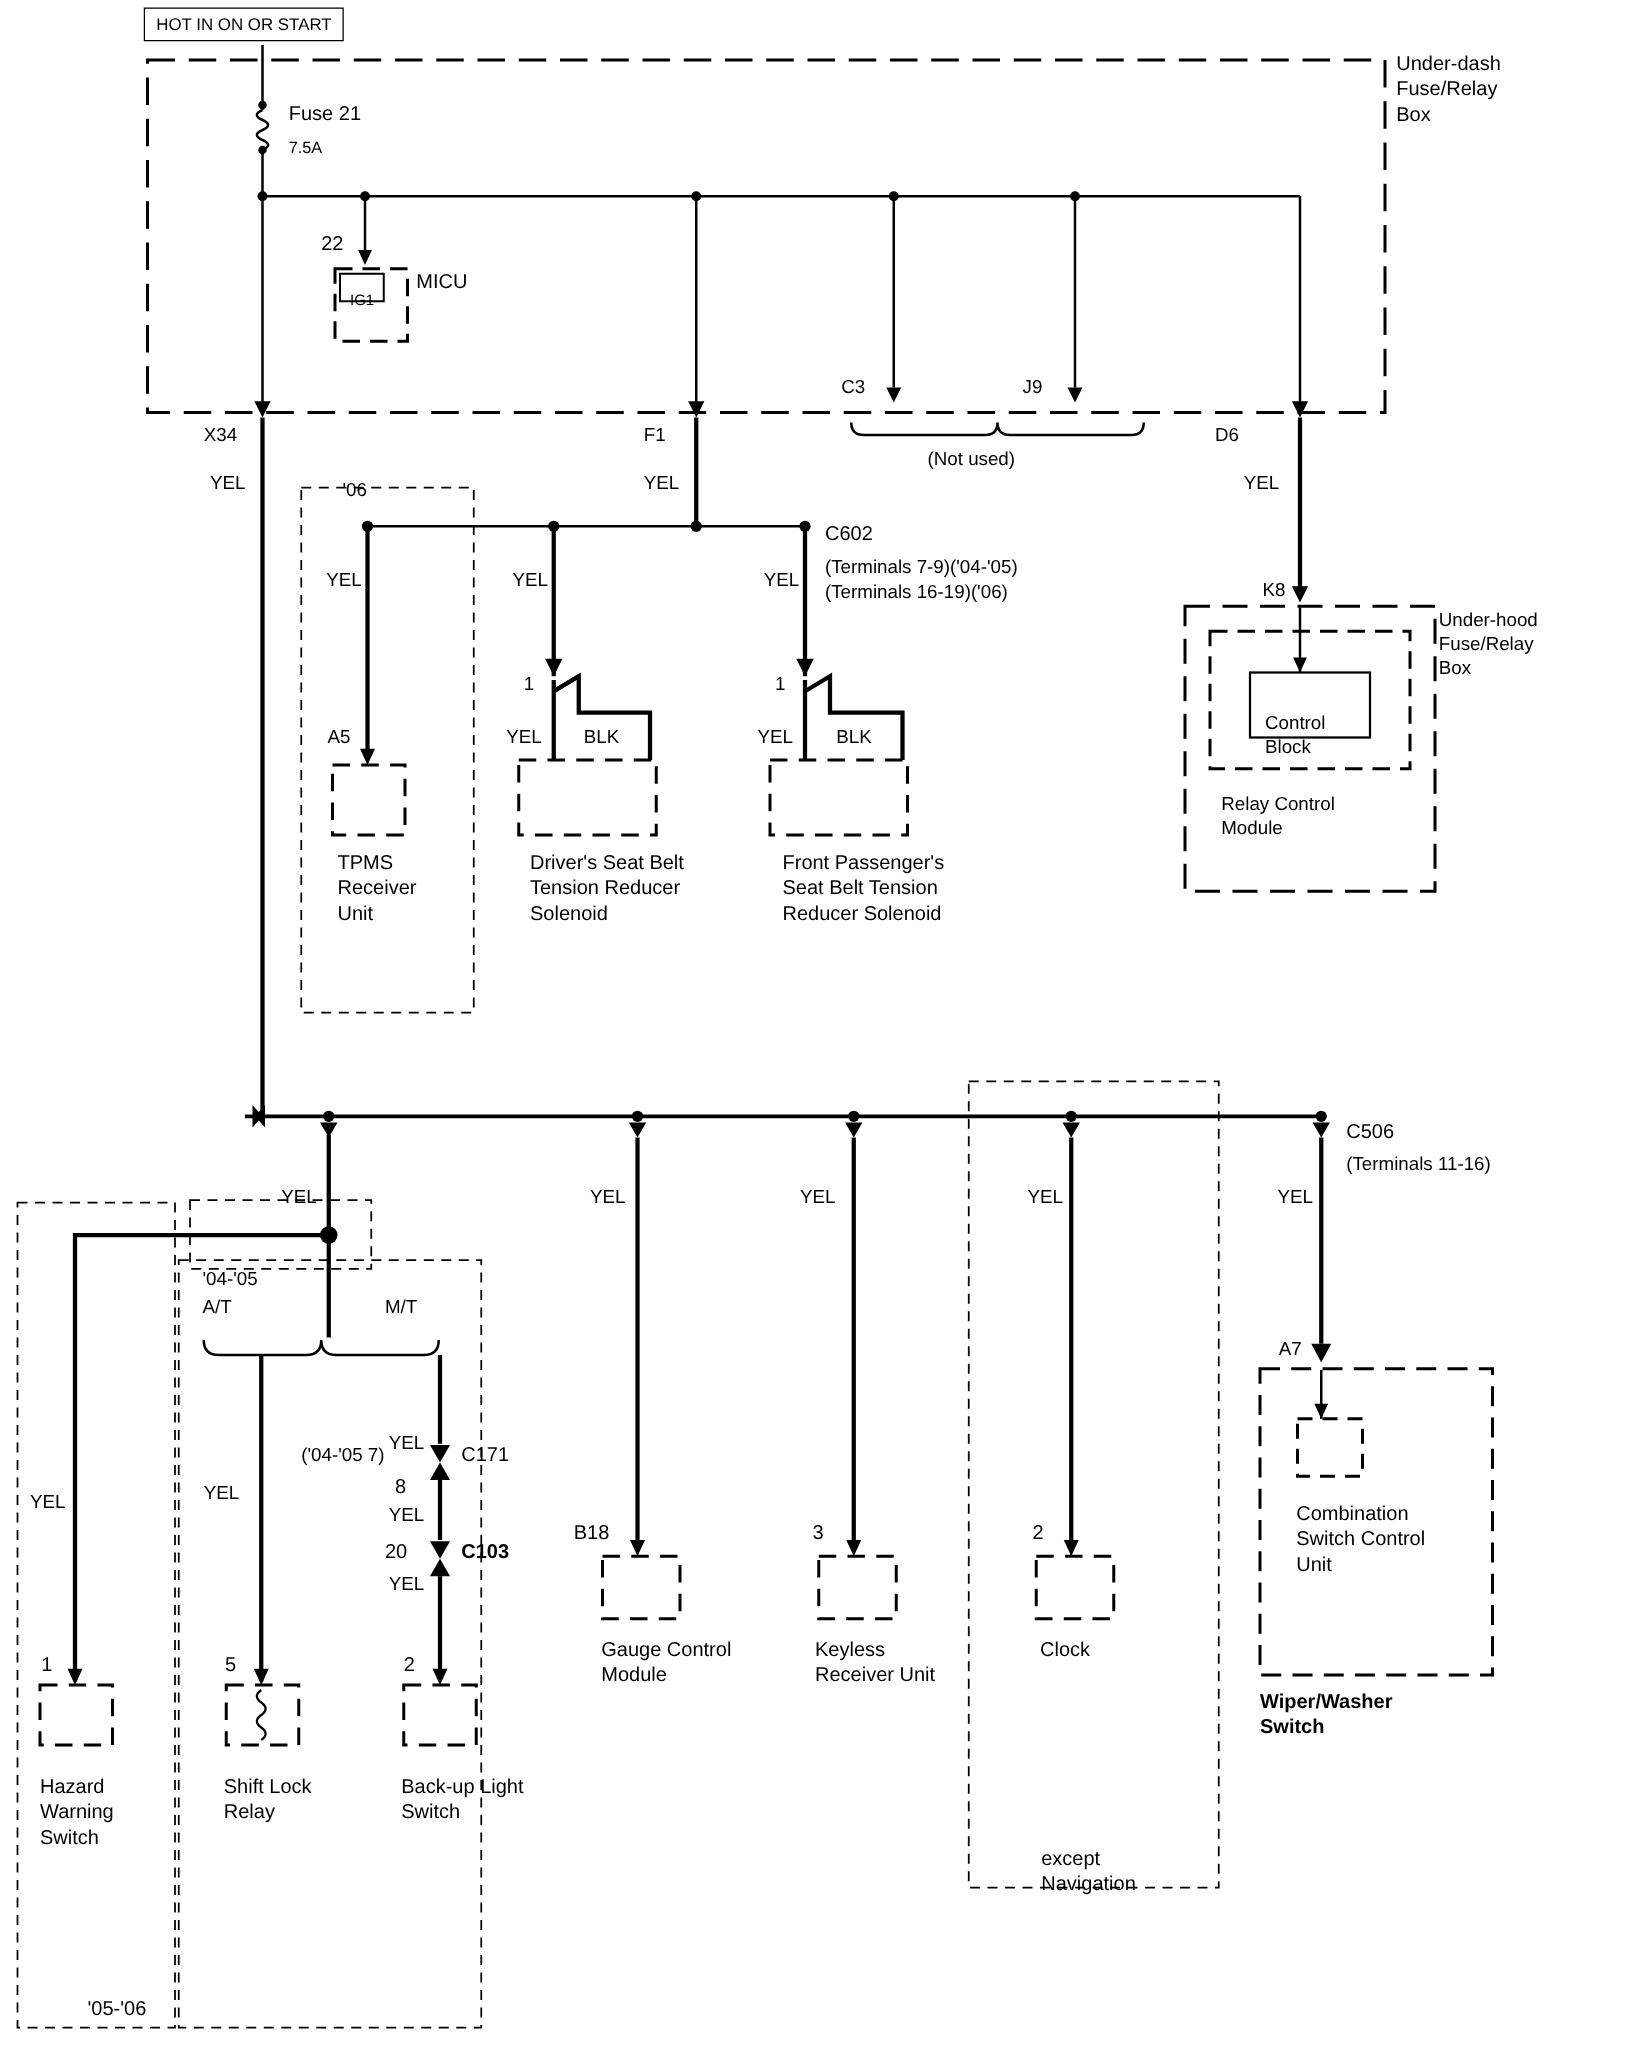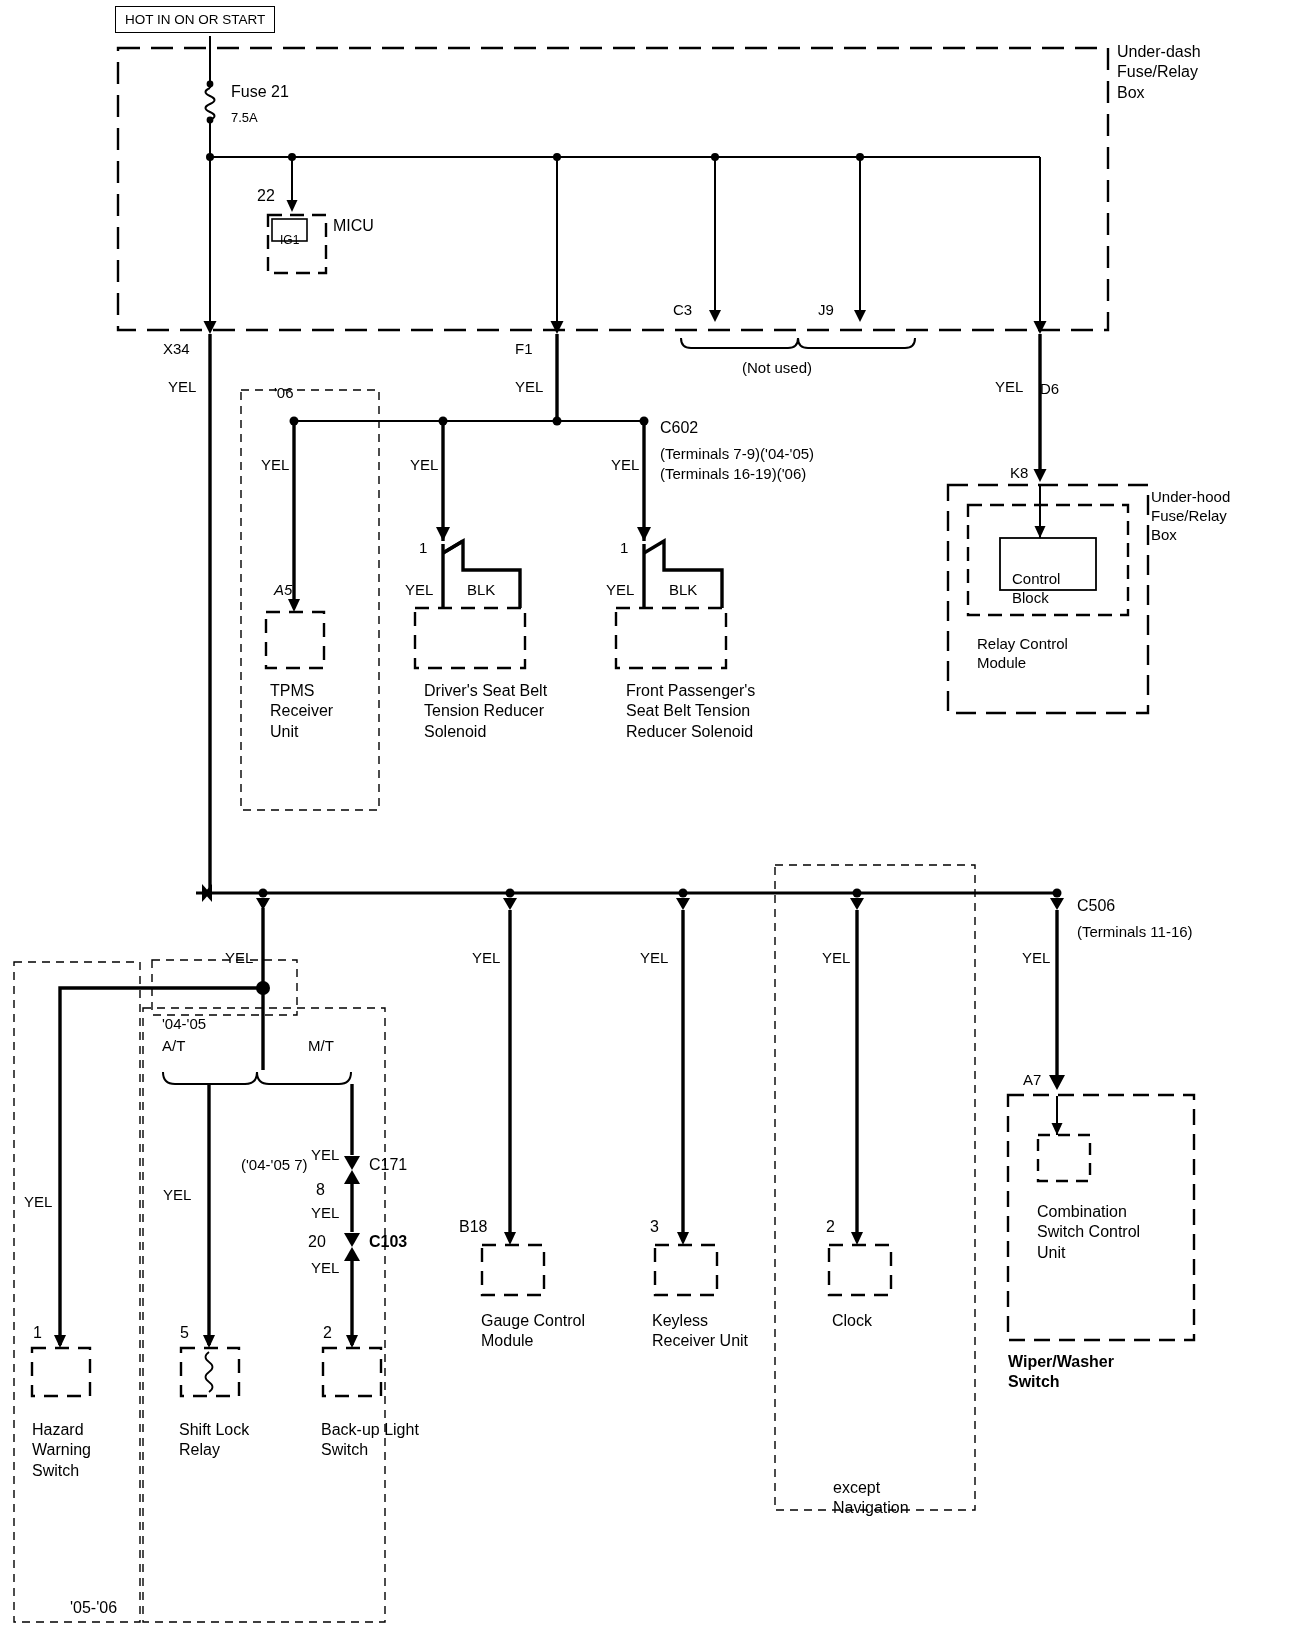--- a/index.html
+++ b/index.html
@@ -210,21 +210,21 @@
   <div class="lbl sm" style="left:231px; top:110px;">7.5A</div>
 
   <div class="lbl big" style="left:257px; top:186px;">22</div>
   <div class="lbl tiny" style="left:280px; top:233px;">IG1</div>
   <div class="lbl big" style="left:333px; top:216px;">MICU</div>
 
   <div class="lbl" style="left:163px; top:339px;">X34</div>
   <div class="lbl" style="left:515px; top:339px;">F1</div>
   <div class="lbl" style="left:673px; top:300px;text-align:right;">C3</div>
   <div class="lbl" style="left:818px; top:300px;">J9</div>
-  <div class="lbl" style="left:1040px; top:339px;margin-top:40px;">D6</div>
+  <div class="lbl" style="left:972px; top:339px;">D6</div>
   <div class="lbl" style="left:742px; top:358px;">(Not used)</div>
 
   <div class="lbl" style="left:168px; top:377px;">YEL</div>
   <div class="lbl" style="left:515px; top:377px;">YEL</div>
   <div class="lbl" style="left:995px; top:377px;">YEL</div>
 
   <div class="lbl" style="left:274px; top:383px;">'06</div>
 
   <div class="lbl big" style="left:660px; top:418px;">C602</div>
   <div class="lbl" style="left:660px; top:444px;">(Terminals 7-9)('04-'05)</div>
@@ -236,21 +236,21 @@
 
   <div class="lbl" style="left:1151px; top:487px;">Under-hood
 Fuse/Relay
 Box</div>
   <div class="lbl" style="left:1012px; top:569px;">Control
 Block</div>
   <div class="lbl" style="left:977px; top:634px;">Relay Control
 Module</div>
   <div class="lbl" style="left:1010px; top:463px;">K8</div>
 
-  <div class="lbl" style="left:274px; top:580px;font-style:italic;">A5</div>
+  <div class="lbl" style="left:262px; top:580px;">A5</div>
   <div class="lbl" style="left:419px; top:538px;">1</div>
   <div class="lbl" style="left:620px; top:538px;">1</div>
 
   <div class="lbl" style="left:405px; top:580px;">YEL</div>
   <div class="lbl" style="left:467px; top:580px;">BLK</div>
   <div class="lbl" style="left:606px; top:580px;">YEL</div>
   <div class="lbl" style="left:669px; top:580px;">BLK</div>
 
   <div class="lbl big" style="left:270px; top:681px;">TPMS
 Receiver

